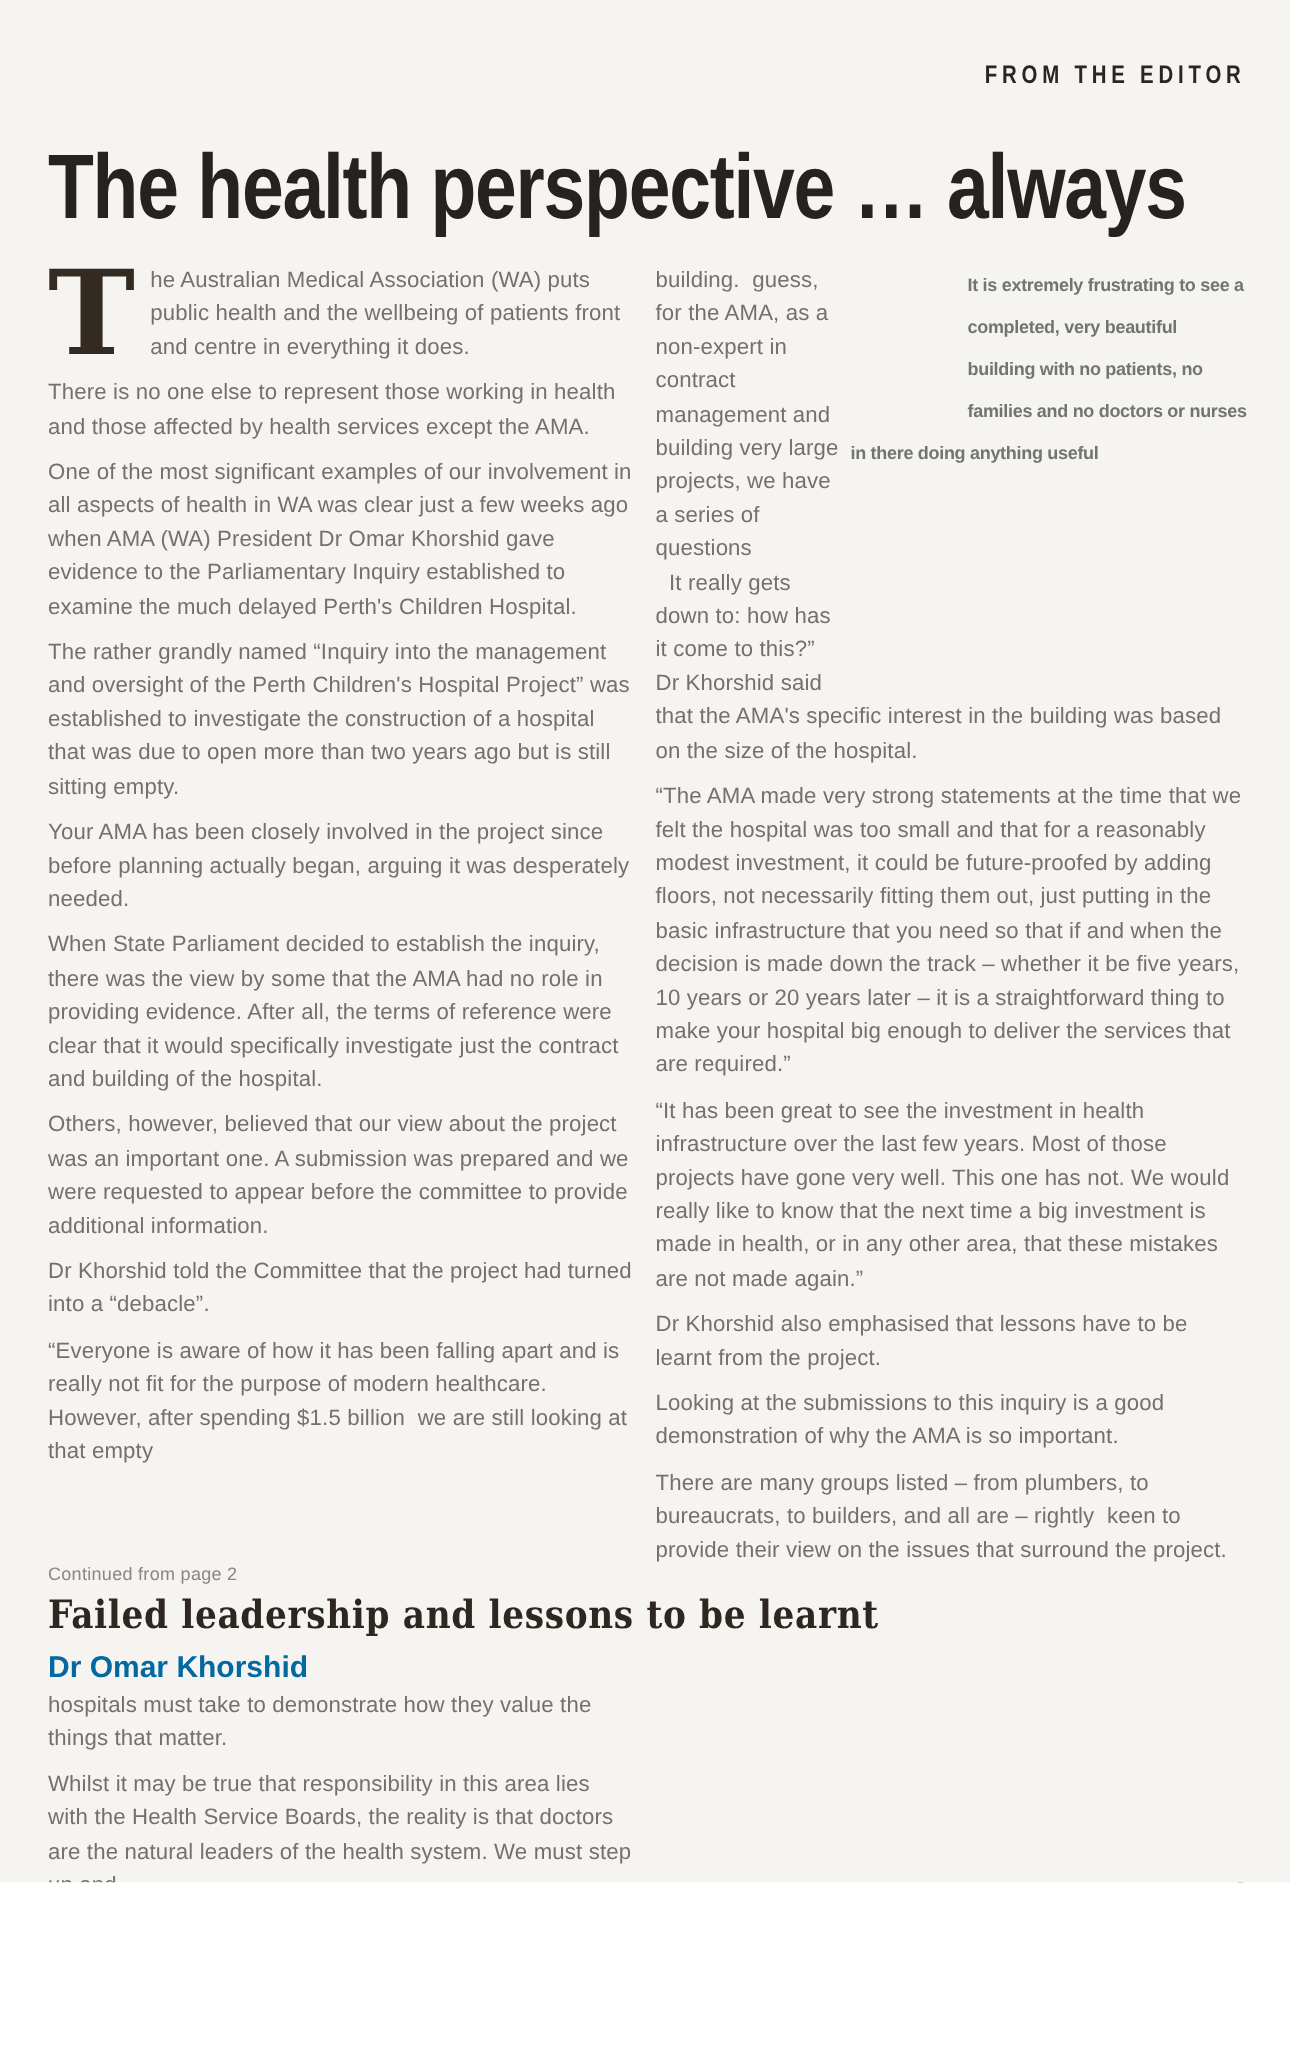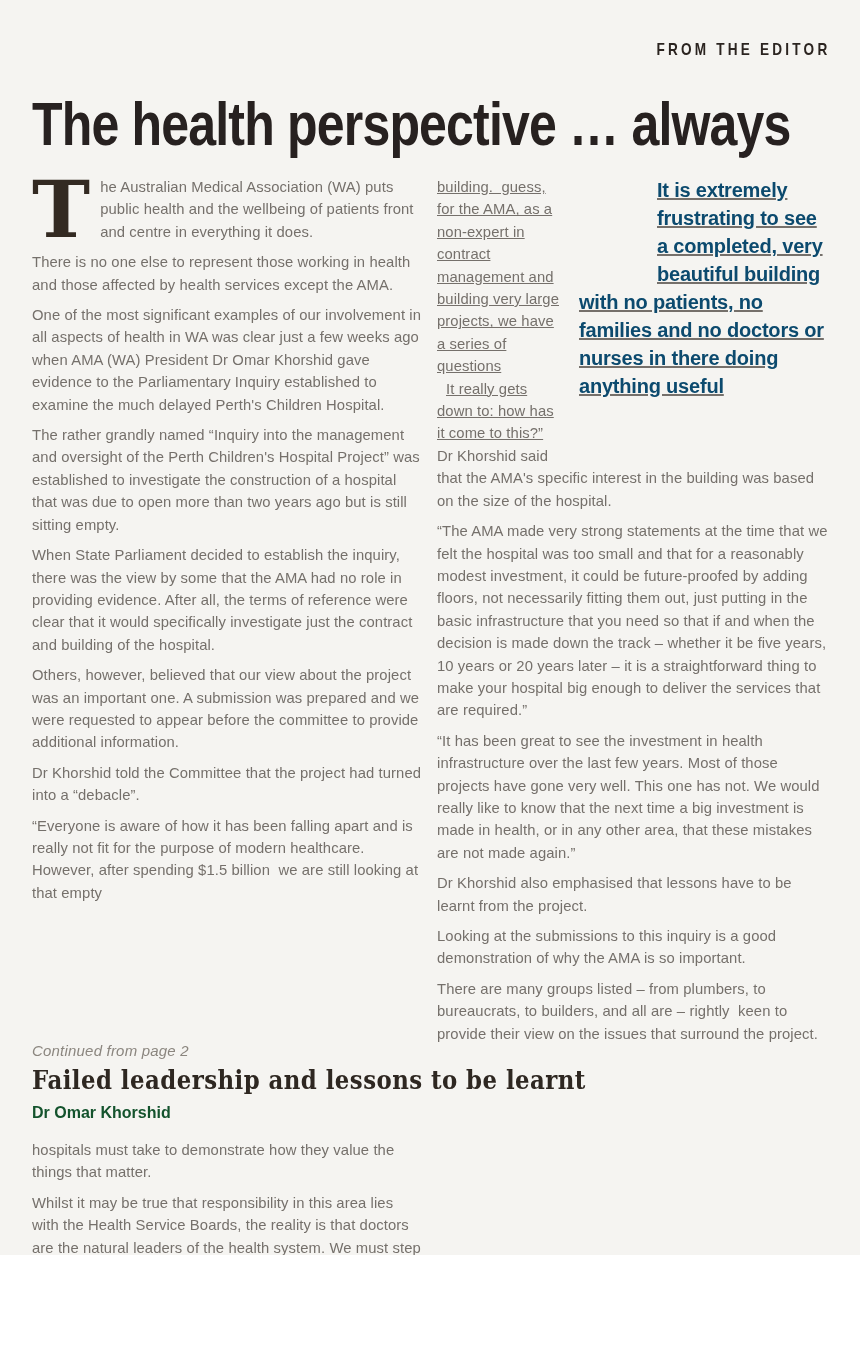--- a/index.html
+++ b/index.html
@@ -37,47 +37,47 @@
     margin:0 0 8px 0;
     font-size:14.8px;line-height:22.4px;letter-spacing:.1px;
   }
   .dropcap{
     float:left;
     font-family:"DejaVu Serif","Liberation Serif",serif;
     font-weight:700;color:#332a22;
     font-size:78px;line-height:62px;
     margin:3px 10px 0 0;
   }
-  .top-row{display:flex;gap:14px;text-decoration:underline;}
+  .top-row{display:flex;gap:2px;}
   .narrow-col{width:128px;flex:none;}
   .narrow-col p{margin:0;}
   .narrow-col p.indented{text-indent:9px;}
   .pull-quote{
     flex:1;min-width:0;
-    font-size:20px;font-weight:700;line-height:28px;
-    letter-spacing:-.2px;color:#0c4a6e;
+    font-size:12px;font-weight:700;line-height:28px;
+    letter-spacing:-.2px;color:#737373;
     margin-bottom:14px;
   }
   .pq-spacer{float:left;width:78px;height:85px;}
   .pre-line{white-space:pre-line;}
   
   .continued{position:absolute;top:1042px;left:32px;width:800px;}
   .kicker{
-    font-size:15px;font-style:italic;color:#8b867f;
+    font-size:12px;color:#8b867f;
     margin:0 0 6px 0;letter-spacing:.2px;
   }
   .section-heading{
     margin:0;font-family:"DejaVu Serif","Liberation Serif",serif;
     font-size:26px;font-weight:700;color:#2e2721;letter-spacing:.5px;
     transform:scaleX(.88);transform-origin:left center;white-space:nowrap;
   }
   .byline{
-    margin:9px 0 0 0;font-size:16px;font-weight:700;color:#14532d;
+    margin:9px 0 0 0;font-size:20px;font-weight:700;color:#0369a1;
   }
-  .bottom-columns{display:flex;gap:23px;margin-top:17px;}
+  .bottom-columns{display:flex;gap:23px;margin-top:2px;}
   .bottom-columns .bcol-left{width:392px;flex:none;}
   .bottom-columns .bcol-right{flex:1;min-width:0;}
   
   .footer-line{
     position:absolute;top:1252px;right:28px;
     display:flex;align-items:baseline;gap:9px;
     transform:scaleX(.82);transform-origin:right center;white-space:nowrap;
   }
   .footer-issue{font-size:15px;font-weight:400;letter-spacing:2px;color:#5f5a53;}
   .footer-mag{font-size:16.5px;font-weight:700;letter-spacing:2.5px;color:#282120;}
@@ -95,20 +95,21 @@
 
   <h1 class="title">The health perspective … always</h1>
 
   <div class="columns">
 
     <div class="col-left">
       <p><span class="dropcap">T</span><span>he Australian Medical Association (WA) puts public health and the wellbeing of patients front and centre in everything it does.</span></p>
       <p>There is no one else to represent those working in health and those affected by health services except the AMA.</p>
       <p>One of the most significant examples of our involvement in all aspects of health in WA was clear just a few weeks ago when AMA (WA) President Dr Omar Khorshid gave evidence to the Parliamentary Inquiry established to examine the much delayed Perth's Children Hospital.</p>
       <p>The rather grandly named “Inquiry into the management and oversight of the Perth Children's Hospital Project” was established to investigate the construction of a hospital that was due to open more than two years ago but is still sitting empty.</p>
+      <p>Your AMA has been closely involved in the project since before planning actually began, arguing it was desperately needed.</p>
       <p>When State Parliament decided to establish the inquiry, there was the view by some that the AMA had no role in providing evidence. After all, the terms of reference were clear that it would specifically investigate just the contract and building of the hospital.</p>
       <p>Others, however, believed that our view about the project was an important one. A submission was prepared and we were requested to appear before the committee to provide additional information.</p>
       <p>Dr Khorshid told the Committee that the project had turned into a “debacle”.</p>
       <p>“Everyone is aware of how it has been falling apart and is really not fit for the purpose of modern healthcare. However, after spending $1.5 billion &nbsp;we are still looking at that empty</p>
     </div>
 
     <div class="col-right">
       <div class="top-row">
         <div class="narrow-col">
           <p>building. &nbsp;guess, for the AMA, as a non-expert in contract management and building very large projects, we have a series of questions</p>

